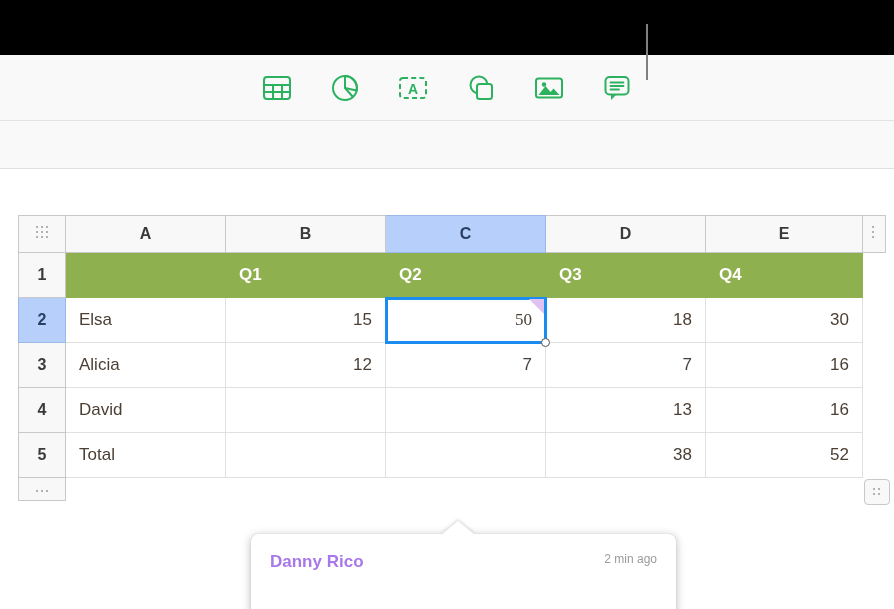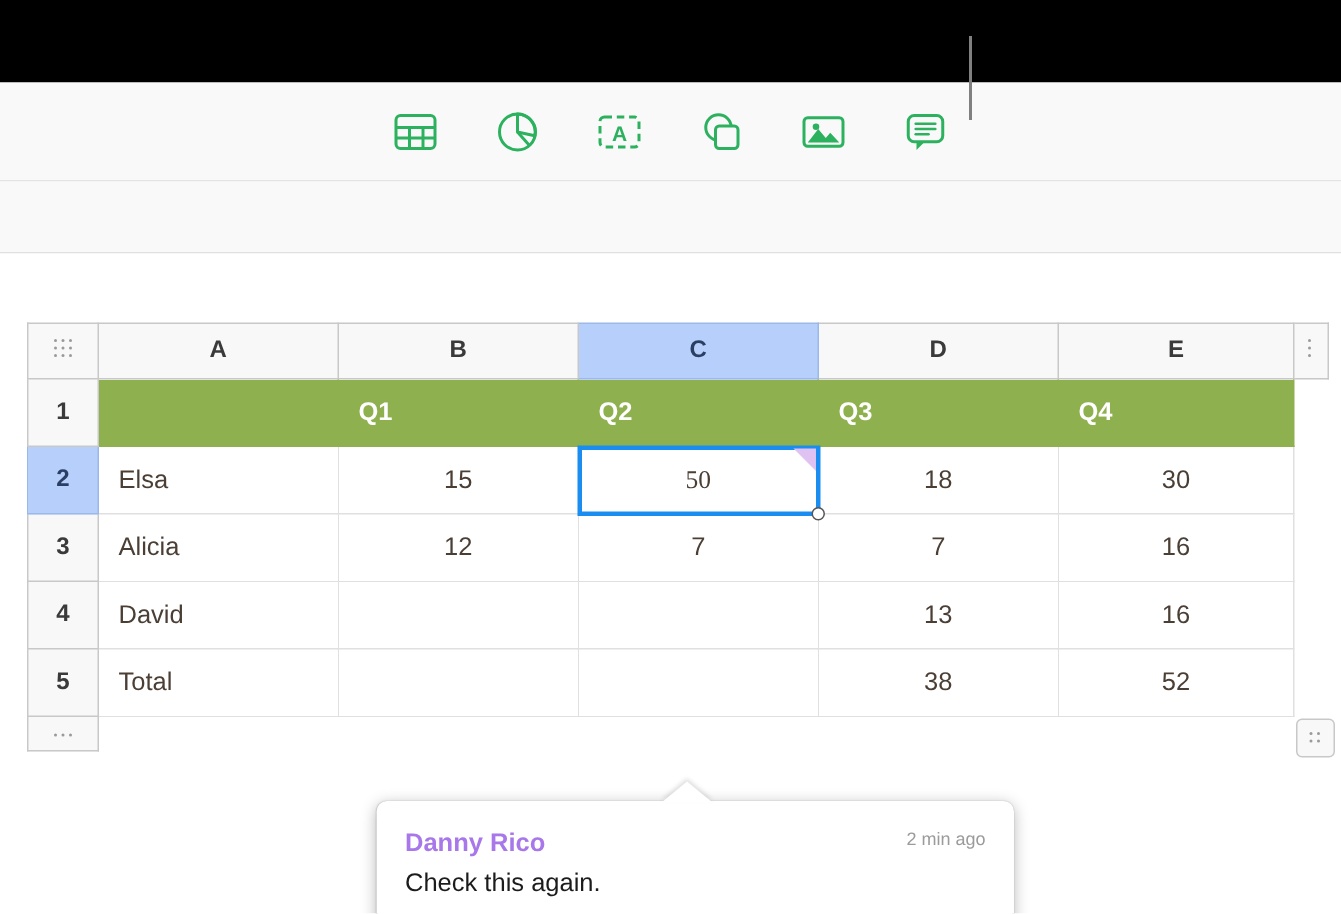--- a/index.html
+++ b/index.html
@@ -174,21 +174,21 @@
   td.cell {
     height: 45px;
     border: 1px solid #e0e0e0;
     background: #ffffff;
     font-size: 17px;
     color: #4b3f35;
     padding: 0 13px;
     vertical-align: middle;
     position: relative;
   }
-  td.cell.num { text-align: center; }
+  td.cell.num { text-align: right; }
   td.cell.name { text-align: left; font-weight: normal; }
   td.cell.hdrow {
     background: #8fb04e;
     border-color: #8fb04e;
     color: #ffffff;
     font-weight: bold;
     font-size: 17px;
     text-align: left;
   }
   td.cell.hdrow.blank { color: transparent; }
@@ -475,19 +475,18 @@
     </div>
 
     <div class="cmt-popup">
       <div class="cmt-arrow"></div>
 
       <div class="cmt-body">
         <div class="cmt-head">
           <span class="cmt-author">Danny Rico</span>
           <span class="cmt-time">2 min ago</span>
         </div>
-        <div class="cmt-text">Check this again.</div>
       </div>
 
     </div>
 
   </div>
 </div>
 
 </body></html>

